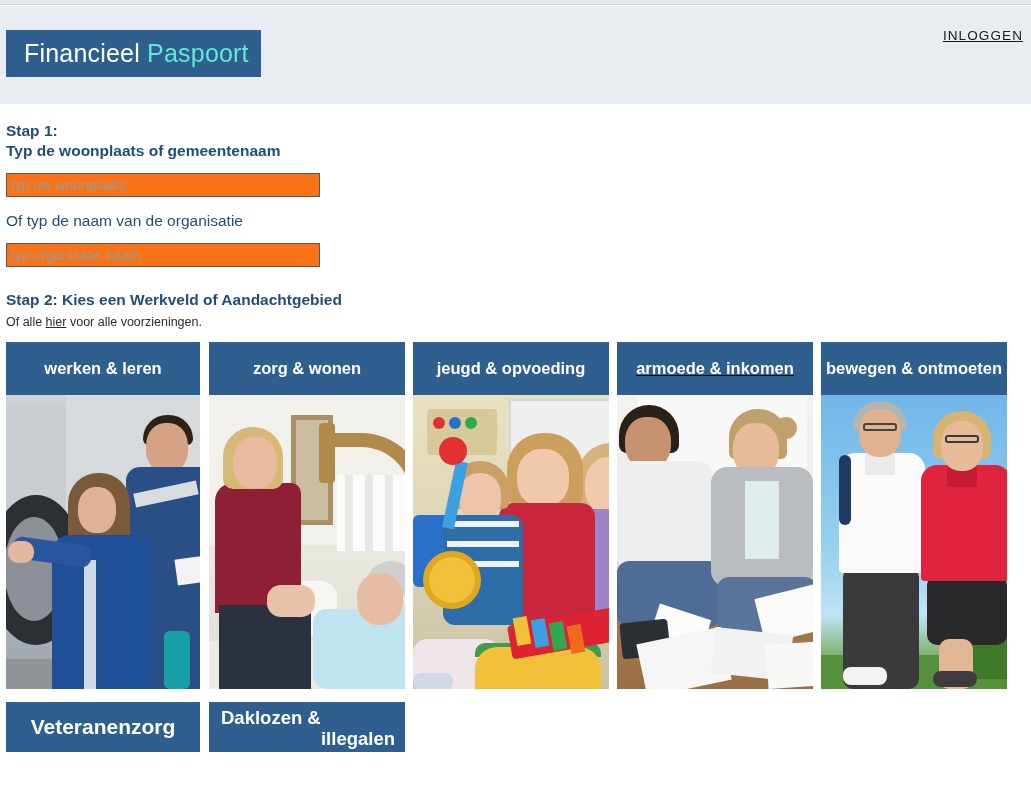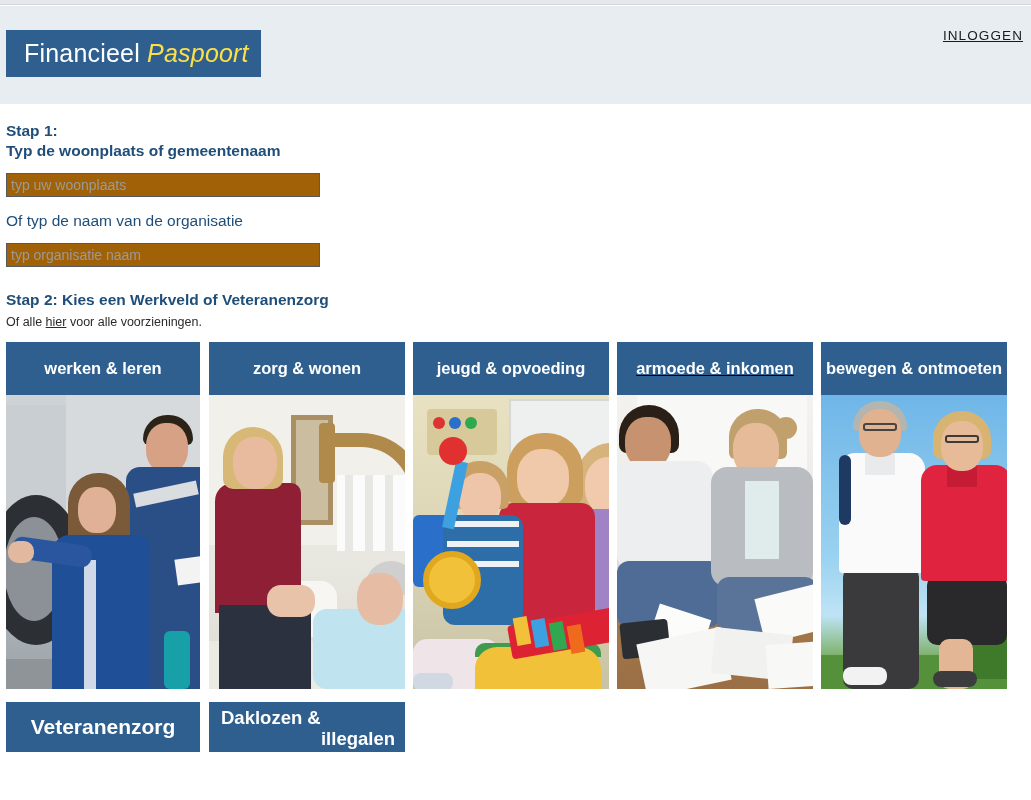--- a/index.html
+++ b/index.html
@@ -24,21 +24,21 @@
   .logo-box {
     position:absolute; left:6px; top:24px; width:255px; height:47px;
     background:#2e5f8f;
     display:flex; align-items:center;
   }
   .logo-text {
     padding-left:18px;
     font-size:25px; letter-spacing:.2px; white-space:nowrap;
   }
   .logo-a { color:#ffffff; }
-  .logo-b { color:#fde047;font-style:italic; }
+  .logo-b { color:#5eead4; }
   .login-link {
     position:absolute; right:8px; top:22px;
     font-size:13.5px; color:#1a1a1a; letter-spacing:1.1px;
     text-decoration:underline; cursor:pointer;
   }
 
   
   .content { position:absolute; left:0; top:104px; width:950px; }
 
   .h-step {
@@ -47,21 +47,21 @@
   }
   .step1-wrap { padding-top:17px; }
   .h-sub {
     color:#1f4e79; font-weight:normal; font-size:15.5px;
     padding-left:6px; line-height:20px;
   }
   .field {
     margin-left:6px; margin-top:12px;
     width:314px; height:24px;
     border:1px solid #555a5e;
-    background:#a16207;
+    background:#f97316;
     font-family:"Liberation Sans", sans-serif;
     font-size:14px; color:#222;
     padding:2px 4px;
     outline:none;
   }
   .field::placeholder { color:#9a9a9a; }
 
   .gap-org { height:14px; }
 
   .step2-wrap { padding-top:24px; }
@@ -241,21 +241,21 @@
     <div class="step1-wrap">
       <div class="h-step">Stap 1:</div>
       <div class="h-step">Typ de woonplaats of gemeentenaam</div>
       <input class="field" type="text" placeholder="typ uw woonplaats" style="">
       <div class="gap-org"></div>
       <div class="h-sub">Of typ de naam van de organisatie</div>
       <input class="field" type="text" placeholder="typ organisatie naam" style="">
     </div>
 
     <div class="step2-wrap">
-      <div class="h-step2">Stap 2: Kies een Werkveld of Veteranenzorg</div>
+      <div class="h-step2">Stap 2: Kies een Werkveld of Aandachtgebied</div>
       <div class="klik"><span>Of alle </span><a>hier</a><span> voor alle voorzieningen.</span></div>
     </div>
 
   </div>
 
   <div class="cards">
 
     <div class="card" style="left:6px; width:194px;">
       <div class="card-head">werken &amp; leren</div>
       <div class="card-img">

